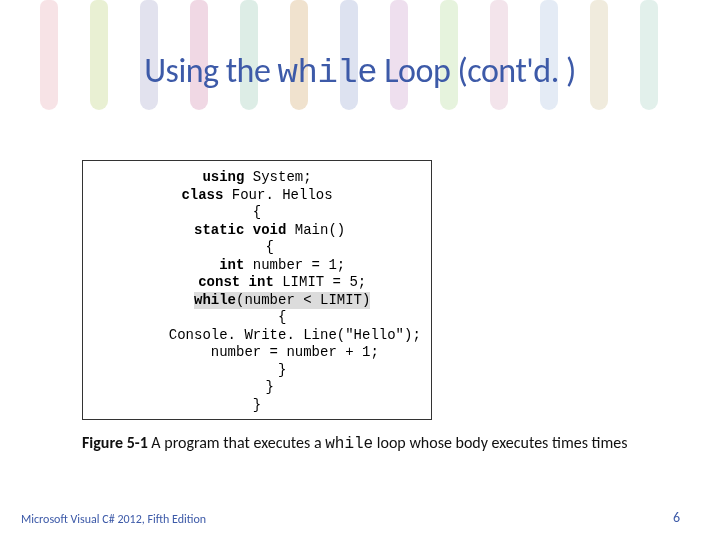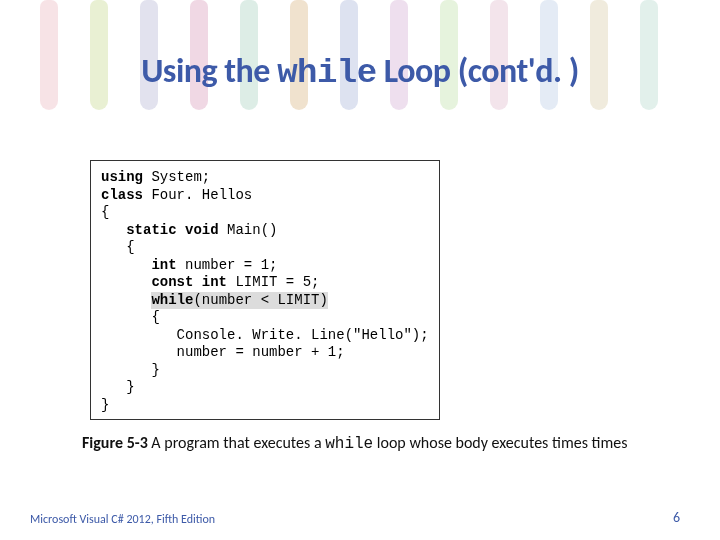--- a/index.html
+++ b/index.html
@@ -28,37 +28,38 @@
       border-radius: 9px 9px 12px 12px;
     }
     .title {
       position: absolute;
       top: 50px;
       left: 0;
       width: 720px;
       text-align: center;
       font-size: 34px;
       color: #3d5aa8;
-      font-weight: 700;
+      font-weight: 400;
       z-index: 2;
       letter-spacing: -0.5px;
     }
     .title .mono {
       font-family: "Courier New", monospace;
     }
     .code-box {
       position: absolute;
       top: 160px;
-      left: 90px;
+      left: 82px;
       width: 350px;
       height: 260px;
       border: 1px solid #333;
       background: #fff;
       padding: 8px 10px;
       z-index: 2;
+      text-align: center;
     }
     .code-box pre {
       font-family: "Courier New", monospace;
       font-size: 14px;
       line-height: 1.25;
       white-space: pre;
     }
     .code-box .kw { font-weight: bold; }
     .code-box .hl { background: #dcdcdc; display: inline-block; }
     .caption {
@@ -69,21 +70,21 @@
       font-size: 16px;
       color: #111;
       z-index: 2;
       line-height: 1.4;
     }
     .caption .fig-label { font-weight: 700; }
     .caption .mono-cap { font-family: "Courier New", monospace; }
     .footer-left {
       position: absolute;
       bottom: 14px;
-      left: 30px;
+      left: 21px;
       font-size: 12px;
       color: #3d5aa8;
       z-index: 2;
     }
     .footer-right {
       position: absolute;
       bottom: 14px;
       right: 40px;
       font-size: 14px;
       color: #3d5aa8;
@@ -124,17 +125,17 @@
 <span>      </span><span class="hl"><span class="kw">while</span><span>(number &lt; LIMIT)</span></span>
 <span>      {</span>
 <span>         Console. Write. Line("Hello");</span>
 <span>         number = number + 1;</span>
 <span>      }</span>
 <span>   }</span>
 <span>}</span></pre>
 </div>
 
 <div class="caption">
-  <span class="fig-label">Figure 5-3</span><span>  A program that executes a </span><span class="mono-cap">while</span><span> loop whose body executes times times</span>
+  <span class="fig-label">Figure 5-1</span><span>  A program that executes a </span><span class="mono-cap">while</span><span> loop whose body executes times times</span>
 </div>
 
 <div class="footer-left">Microsoft Visual C# 2012, Fifth Edition</div>
 <div class="footer-right">6</div>
 
 </body></html>

